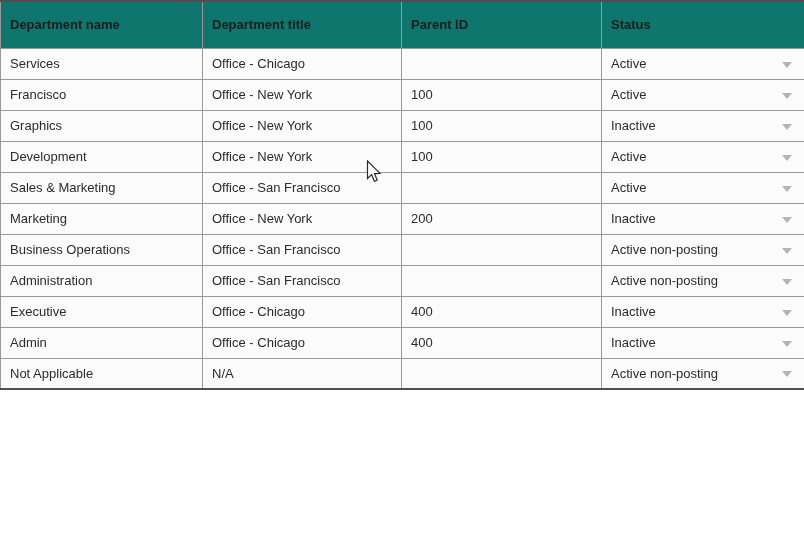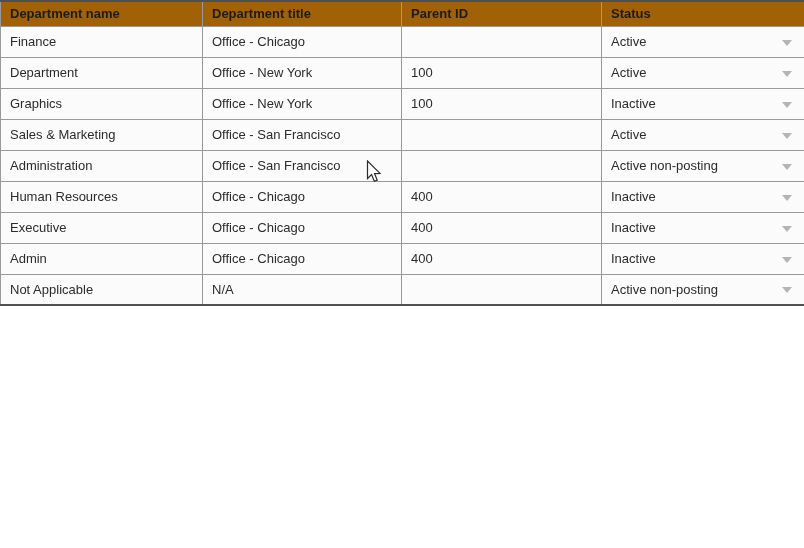--- a/index.html
+++ b/index.html
@@ -27,25 +27,25 @@
   table.grid th, table.grid td {
     border: 1px solid #999999;
     font-size: 13px;
     color: #2b2b2b;
     padding: 0 8px 0 9px;
     overflow: hidden;
     white-space: nowrap;
     box-sizing: border-box;
   }
   table.grid thead th {
-    background: #a16207;
+    background: #0f766e;
     text-align: left;
     font-weight: bold;
     color: #1c1c1c;
-    height: 25px;
+    height: 47px;
   }
   table.grid tbody td {
     background: #fbfbfb;
     height: 31px;
     font-weight: normal;
   }
   td.status-cell {
     position: relative;
     padding-left: 17px;
     cursor: pointer;
@@ -83,70 +83,88 @@
     <thead>
       <tr>
         <th>Department name</th>
         <th>Department title</th>
         <th>Parent ID</th>
         <th>Status</th>
       </tr>
     </thead>
     <tbody>
       <tr>
-        <td>Finance</td>
+        <td>Services</td>
         <td>Office - Chicago</td>
         <td></td>
         <td class="status-cell">
           <span>Active</span>
           <span class="caret"></span>
         </td>
       </tr>
       <tr>
-        <td>Department</td>
+        <td>Francisco</td>
         <td>Office - New York</td>
         <td>100</td>
         <td class="status-cell">
           <span>Active</span>
           <span class="caret"></span>
         </td>
       </tr>
       <tr>
         <td>Graphics</td>
         <td>Office - New York</td>
         <td>100</td>
         <td class="status-cell">
           <span>Inactive</span>
           <span class="caret"></span>
         </td>
       </tr>
       <tr>
+        <td>Development</td>
+        <td>Office - New York</td>
+        <td>100</td>
+        <td class="status-cell">
+          <span>Active</span>
+          <span class="caret"></span>
+        </td>
+      </tr>
+      <tr>
         <td>Sales &amp; Marketing</td>
         <td>Office - San Francisco</td>
         <td></td>
         <td class="status-cell">
           <span>Active</span>
           <span class="caret"></span>
         </td>
       </tr>
       <tr>
-        <td>Administration</td>
+        <td>Marketing</td>
+        <td>Office - New York</td>
+        <td>200</td>
+        <td class="status-cell">
+          <span>Inactive</span>
+          <span class="caret"></span>
+        </td>
+      </tr>
+      <tr>
+        <td>Business Operations</td>
         <td>Office - San Francisco</td>
         <td></td>
         <td class="status-cell">
           <span>Active non-posting</span>
           <span class="caret"></span>
         </td>
       </tr>
       <tr>
-        <td>Human Resources</td>
-        <td>Office - Chicago</td>
-        <td>400</td>
+        <td>Administration</td>
+        <td>Office - San Francisco</td>
+        <td></td>
         <td class="status-cell">
-          <span>Inactive</span>
+          <span>Active non-posting</span>
           <span class="caret"></span>
         </td>
       </tr>
       <tr>
         <td>Executive</td>
         <td>Office - Chicago</td>
         <td>400</td>
         <td class="status-cell">
           <span>Inactive</span>
           <span class="caret"></span>

